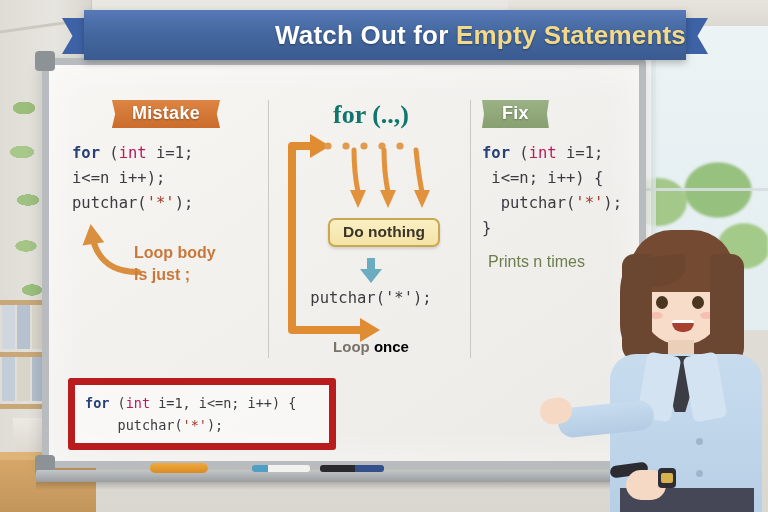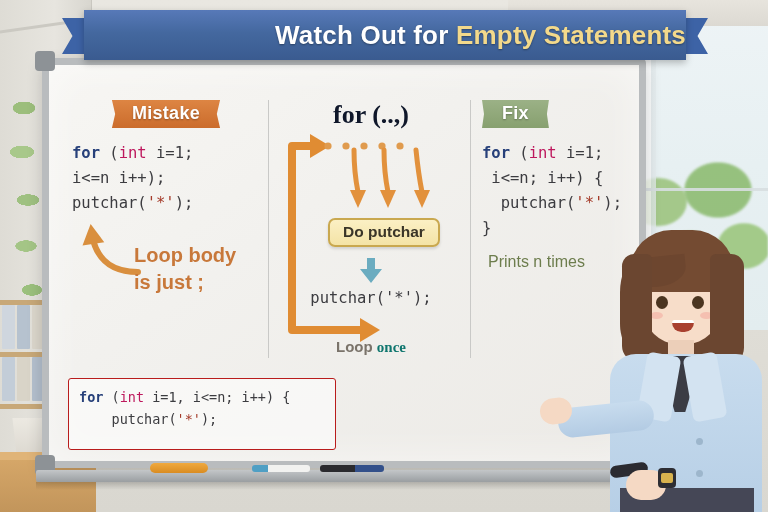--- a/index.html
+++ b/index.html
@@ -133,39 +133,39 @@
 
   .code { font-family:"DejaVu Sans Mono", monospace; font-size:15.5px; color:#3c3c40; line-height:1.62; }
   .kw { color:#27407a; font-weight:bold; }
   .ty { color:#be185d; }
   .str { color:#a43b2a; }
 
   .col-left { position:absolute; left:0; top:0; width:188px; }
   .col-mid  { position:absolute; left:210px; top:0; width:178px; text-align:center; }
   .col-right{ position:absolute; left:410px; top:0; width:190px; }
 
-  .note-orange { color:#c8783a; font-size:20px; font-weight:bold; line-height:1.35; }
+  .note-orange { color:#c8783a; font-size:16px; font-weight:bold; line-height:1.35; }
   .note-green  { color:#6d7d4d; font-size:16px; }
   .caption { font-size:15px; line-height:1.3; color:#7a736a; font-weight:bold; }
-  .caption .em { color:#0f766e;font-family:Liberation Serif, serif; }
-
-  .for-head { font-family:"Liberation Serif", serif; font-size:26px; font-weight:bold; color:#0f172a; }
+  .caption .em { color:#000000; }
+
+  .for-head { font-family:"Liberation Serif", serif; font-size:26px; font-weight:bold; color:#0f766e; }
 
   .dobox {
     display:inline-block; background:linear-gradient(180deg,#fbf0c4,#f4e3a6);
     border:2px solid #c9a84f; border-radius:7px; padding:3px 13px 4px;
     font-size:15.5px; font-weight:bold; color:#3a3528;
     box-shadow:0 2px 3px rgba(0,0,0,.13);
   }
 
   
   .codebox {
     position:absolute; left:68px; top:378px; width:268px; height:72px;
     background:rgba(255,255,255,.55);
-    border:1px solid #b91c1c; border-radius:3px;
+    border:7px solid #b91c1c; border-radius:3px;
     padding:7px 10px;
   }
   .codebox .code { font-size:13.5px; line-height:1.65; }
 
   
   .teacher { position:absolute; left:596px; top:228px; width:172px; height:284px; }
   .t-hair-back { position:absolute; left:24px; top:4px; width:124px; height:140px;
     background:#6b4630; border-radius:60px 60px 48px 48px; }
   .t-face { position:absolute; left:48px; top:24px; width:76px; height:92px;
     background:#f7ddc9; border-radius:38px 38px 34px 34px; }
@@ -321,21 +321,21 @@
 
         <svg width="128" height="68" style="position:absolute;left:46px;top:16px;">
           <path d="M26 2 C26 22 28 34 30 44" stroke="#e2913c" stroke-width="5" fill="none" stroke-linecap="round"></path>
           <path d="M22 42 L38 42 L30 60 Z" fill="#e2913c"></path>
           <path d="M56 2 C56 22 58 34 60 44" stroke="#e2913c" stroke-width="5" fill="none" stroke-linecap="round"></path>
           <path d="M52 42 L68 42 L60 60 Z" fill="#e2913c"></path>
           <path d="M88 2 C90 22 92 34 94 44" stroke="#e2913c" stroke-width="5" fill="none" stroke-linecap="round"></path>
           <path d="M86 42 L102 42 L94 60 Z" fill="#e2913c"></path>
         </svg>
         <div style="position:absolute;left:26px;top:86px;width:152px;text-align:center;">
-          <span class="dobox">Do putchar</span>
+          <span class="dobox">Do nothing</span>
         </div>
       </div>
 
       <svg width="26" height="26" style="margin:-4px auto 0;">
         <path d="M9 0 L17 0 L17 11 L24 11 L13 25 L2 11 L9 11 Z" fill="#6bacc0"></path>
       </svg>
 
       <div class="code" style="margin-top:2px;">putchar('*');</div>
 
       <div class="caption" style="margin-top:26px;">

